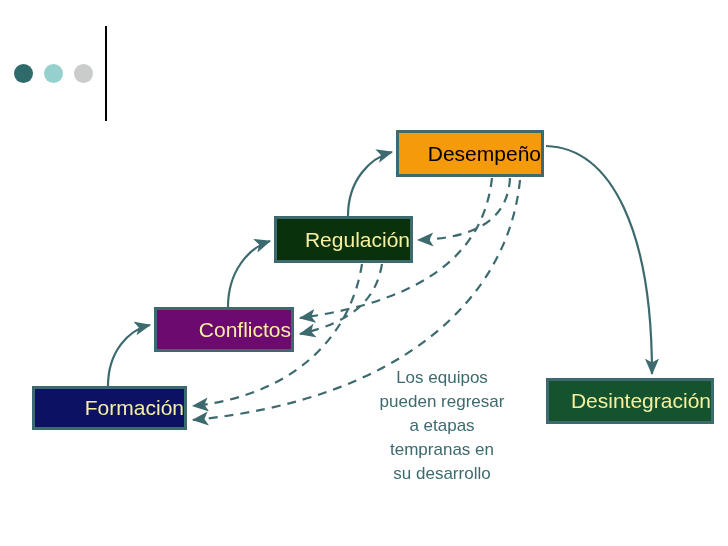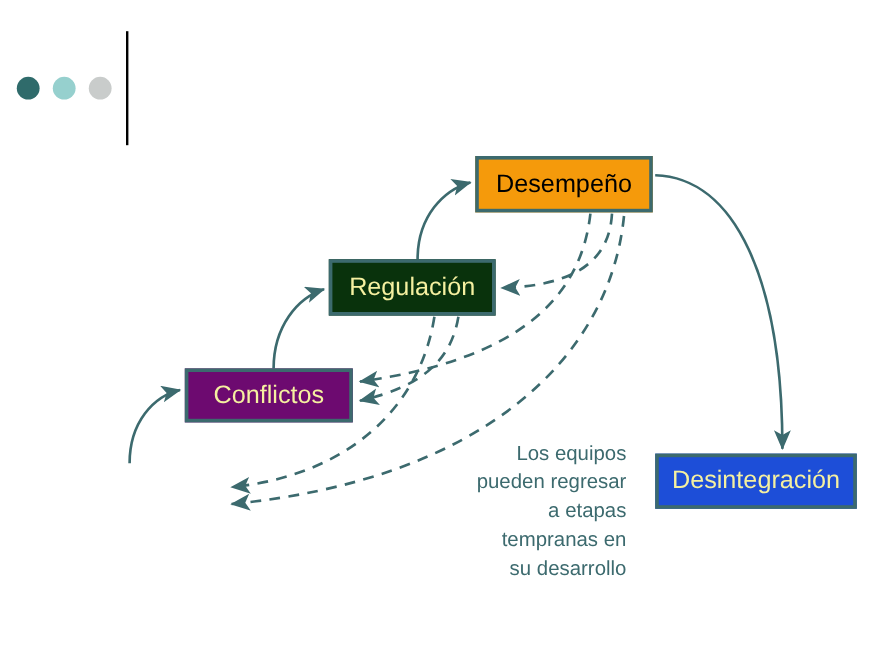--- a/index.html
+++ b/index.html
@@ -65,21 +65,21 @@
     height: 546px;
   }
 
   
   .stage-box {
     position: absolute;
     box-sizing: border-box;
     border: 3px solid #3c6a6e;
     display: flex;
     align-items: center;
-    justify-content: center;
+    justify-content: flex-end;
     font-size: 21px;
     white-space: nowrap;
   }
   .stage-label { pointer-events: none; }
 
   .box-desempeno {
     left: 396px;  top: 130px;
     width: 148px; height: 47px;
     background: #f59a0b;
     color: #000000;
@@ -98,31 +98,31 @@
   }
   .box-formacion {
     left: 32px;  top: 386px;
     width: 155px; height: 44px;
     background: #0d1163;
     color: #f5f0a0;
   }
   .box-desintegracion {
     left: 546px; top: 378px;
     width: 168px; height: 46px;
-    background: #1d4ed8;
+    background: #14532d;
     color: #f5f0a0;
   }
 
   
   #caption {
     position: absolute;
     left: 362px;
     top: 366px;
     width: 160px;
-    text-align: right;
+    text-align: center;
     font-size: 17px;
     line-height: 24px;
     color: #3c6a6e;
     white-space: pre-line;
   }
 </style>
 </head>
 <body>
 
 <div id="slide">
@@ -170,20 +170,23 @@
   </div>
 
   <div class="stage-box box-conflictos">
     <span class="stage-label">Conflictos</span>
   </div>
 
   <div class="stage-box box-regulacion">
     <span class="stage-label">Regulación</span>
   </div>
 
+  <div class="stage-box box-formacion">
+    <span class="stage-label">Formación</span>
+  </div>
 
   <div class="stage-box box-desintegracion">
     <span class="stage-label">Desintegración</span>
   </div>
 
   <div id="caption">Los equipos
 pueden regresar
 a etapas
 tempranas en
 su desarrollo</div>

